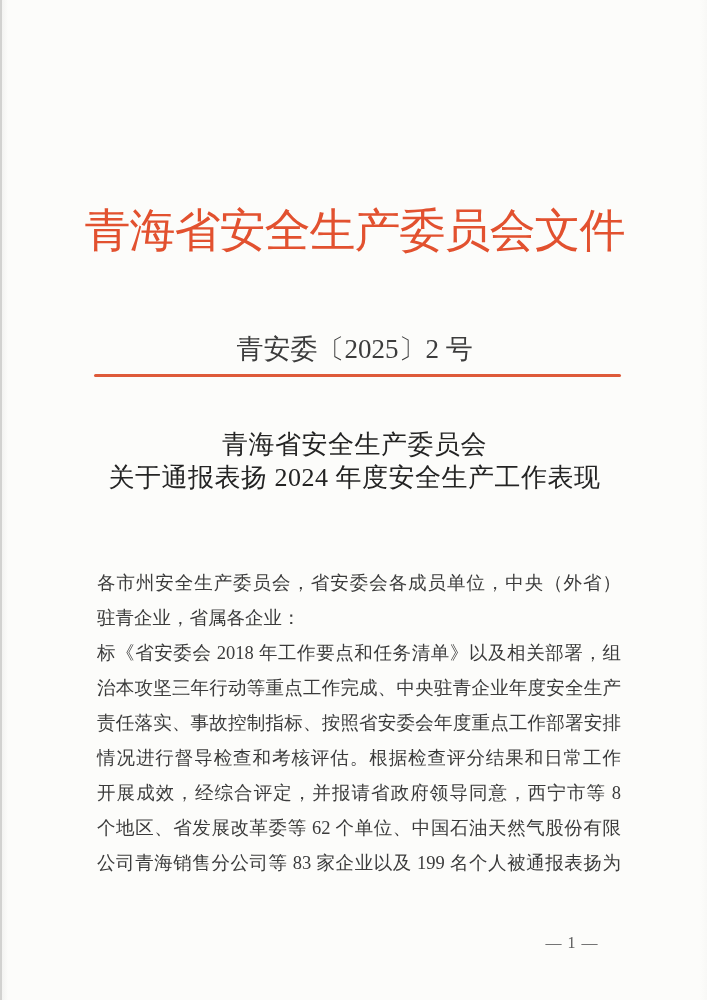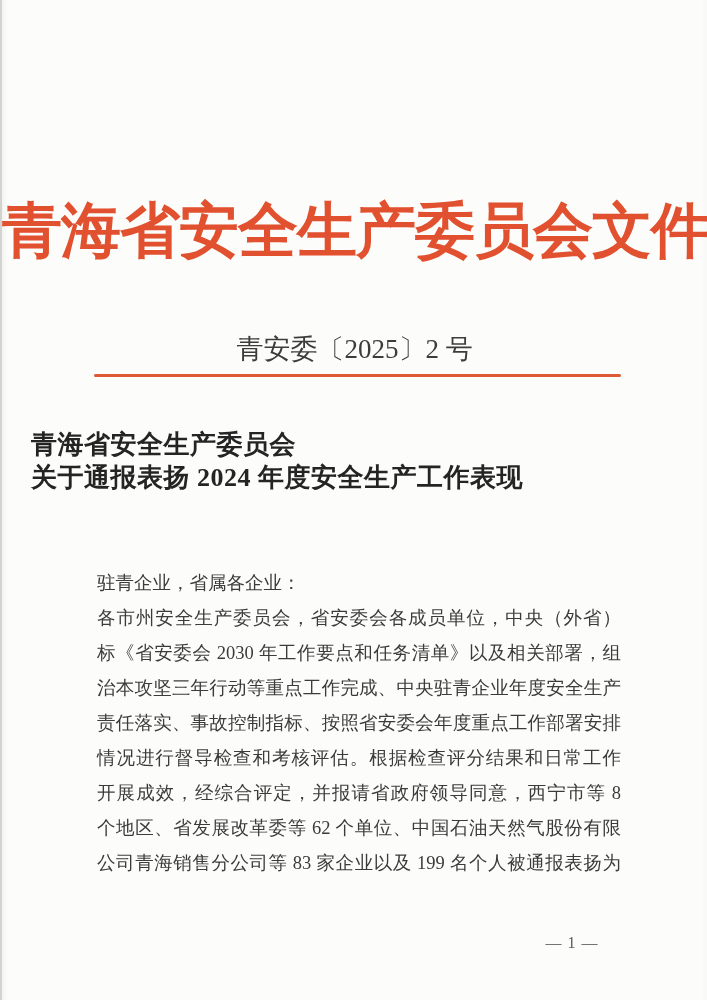--- a/index.html
+++ b/index.html
@@ -15,22 +15,22 @@
     background: linear-gradient(90deg, #f3f3f1 0px, #fcfcfa 6px, #fcfcfa 698px, #f7f7f5 707px);
     border-left: 2px solid #d2d2d0;
     overflow: hidden;
   }
   .org-title {
     position: absolute;
     top: 200px;
     left: 0;
     width: 100%;
     text-align: center;
-    font-size: 60px;
-    font-weight: bold;
+    font-size: 46px;
+    font-weight: normal;
     letter-spacing: -1px;
     color: #e2512f;
     line-height: 62px;
     white-space: nowrap;
   }
   .doc-number {
     position: absolute;
     top: 334px;
     left: 0;
     width: 100%;
@@ -46,27 +46,26 @@
     width: 527px;
     height: 3px;
     background: #de5a39;
     border-radius: 2px;
   }
   .notice-title {
     position: absolute;
     top: 428px;
     left: 0;
     width: 100%;
-    text-align: left;
+    text-align: center;
     font-size: 26px;
-    font-weight: bold;
+    font-weight: normal;
     color: #242424;
     line-height: 33px;
     letter-spacing: 0.5px;
-    padding-left: 29px;
   }
   .body-text {
     position: absolute;
     top: 566px;
     left: 95px;
     width: 524px;
     font-size: 18.5px;
     color: #3b3b3b;
     line-height: 35px;
   }
@@ -103,23 +102,23 @@
   <div class="doc-number">青安委〔2025〕2 号</div>
 
   <div class="red-divider"></div>
 
   <div class="notice-title">
     <div>青海省安全生产委员会</div>
     <div>关于通报表扬 2024 年度安全生产工作表现</div>
   </div>
 
   <div class="body-text">
+    <div class="body-line">各市州安全生产委员会，省安委会各成员单位，中央（外省）</div>
     <div class="body-line short">驻青企业，省属各企业：</div>
-    <div class="body-line">各市州安全生产委员会，省安委会各成员单位，中央（外省）</div>
-    <div class="body-line">标《省安委会 2030 年工作要点和任务清单》以及相关部署，组</div>
+    <div class="body-line">标《省安委会 2018 年工作要点和任务清单》以及相关部署，组</div>
     <div class="body-line">治本攻坚三年行动等重点工作完成、中央驻青企业年度安全生产</div>
     <div class="body-line">责任落实、事故控制指标、按照省安委会年度重点工作部署安排</div>
     <div class="body-line">情况进行督导检查和考核评估。根据检查评分结果和日常工作</div>
     <div class="body-line">开展成效，经综合评定，并报请省政府领导同意，西宁市等 8</div>
     <div class="body-line">个地区、省发展改革委等 62 个单位、中国石油天然气股份有限</div>
     <div class="body-line">公司青海销售分公司等 83 家企业以及 199 名个人被通报表扬为</div>
   </div>
 
   <div class="page-number">— 1 —</div>
 

